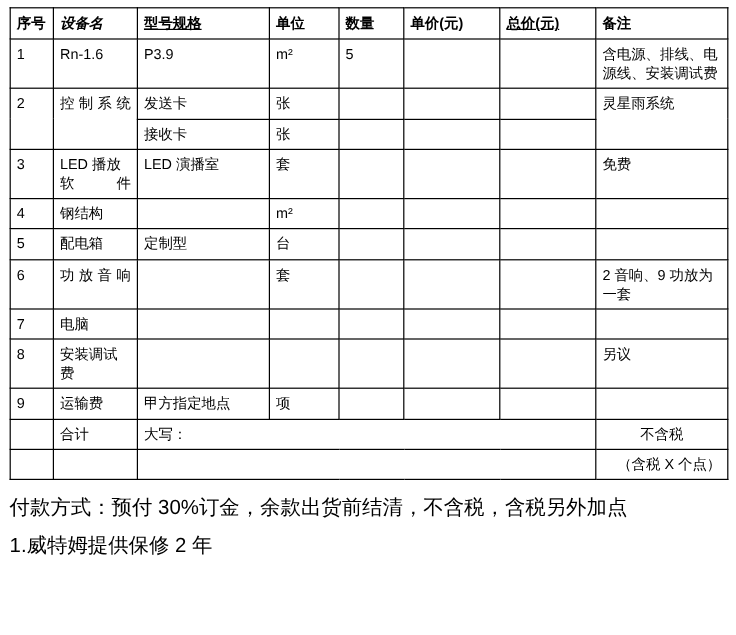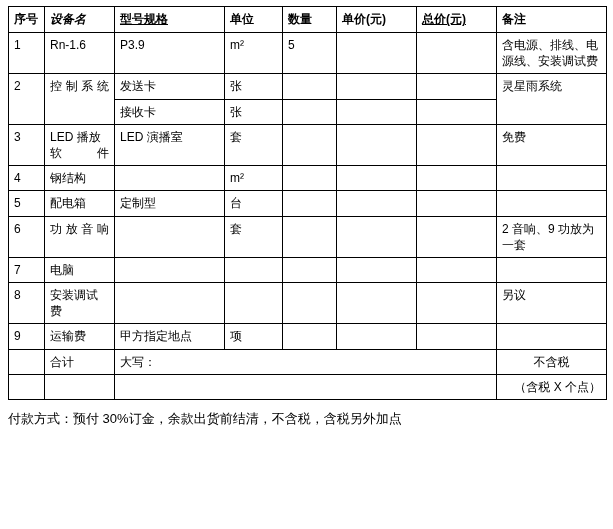--- a/index.html
+++ b/index.html
@@ -52,21 +52,21 @@
   .col-total { width: 80px; text-decoration: underline; }
   .col-note { width: 110px; }
   .cell-spread {
     text-align: justify;
     text-align-last: justify;
     text-justify: inter-ideograph;
   }
 
   .notes {
     margin-top: 7px;
-    font-size: 13px;
+    font-size: 17px;
     line-height: 1.9;
   }
   .notes div {
     white-space: nowrap;
   }
 </style>
 </head>
 <body>
 
 <div class="page">
@@ -205,15 +205,16 @@
         <td></td>
         <td colspan="5"></td>
         <td style="text-align:right;padding-left:12px;">（含税 X 个点）</td>
       </tr>
 
     </tbody>
   </table>
 
   <div class="notes">
     <div>付款方式：预付 30%订金，余款出货前结清，不含税，含税另外加点</div>
+    <div>1.威特姆提供保修 2 年</div>
   </div>
 
 </div>
 
 </body></html>

